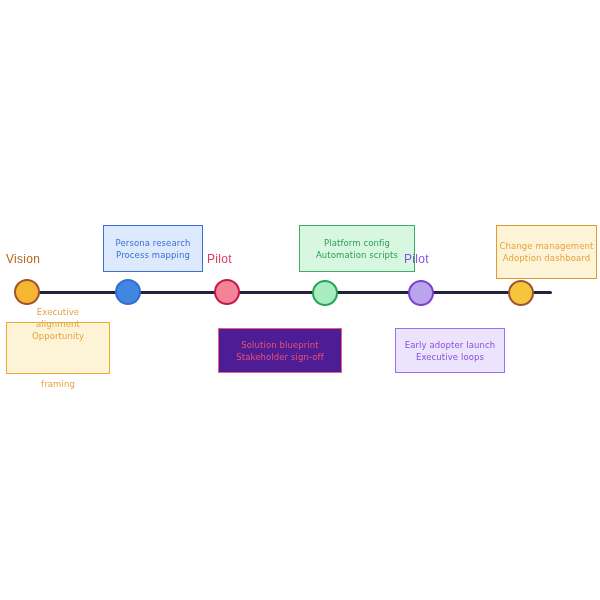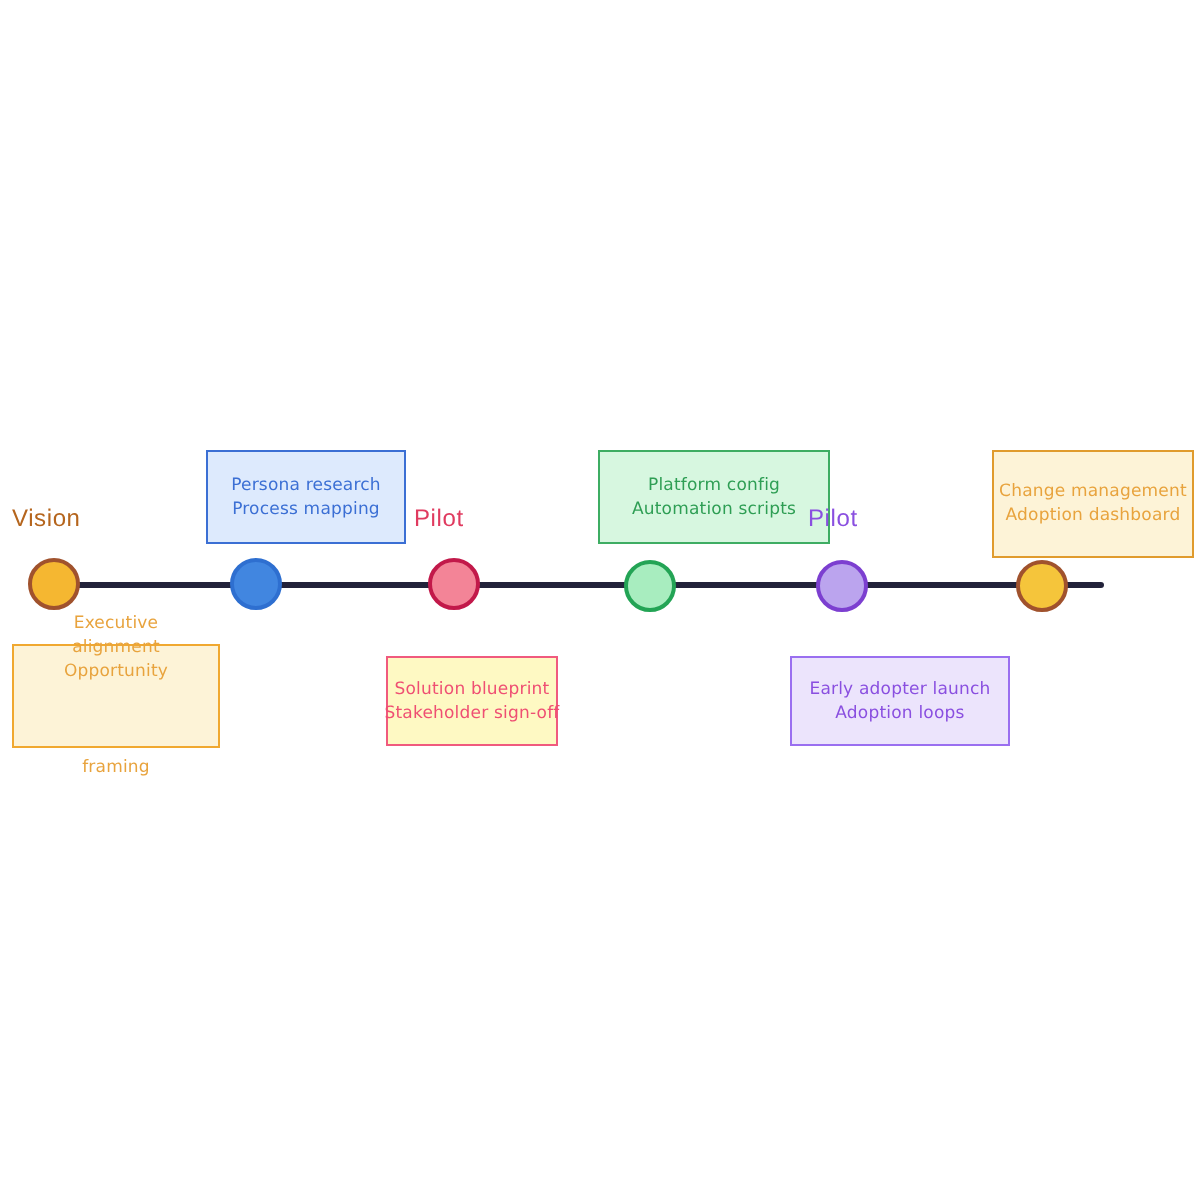--- a/index.html
+++ b/index.html
@@ -90,36 +90,36 @@
   </div>
 
   <div class="node" style="left:115px; top:279px; background:#4186e0; border-color:#2e6fd0;"></div>
   <div class="note-box" style="left:103px; top:225px; width:100px; height:47px; background:#ddeafd; border-color:#3b6fd4;">
     <div class="note-line" style="color:#3b6fd4;">Persona research</div>
     <div class="note-line" style="color:#3b6fd4;">Process mapping</div>
   </div>
 
   <div class="node" style="left:214px; top:279px; background:#f38497; border-color:#c2194a;"></div>
   <div class="stage-label" style="left:207px; top:236px; color:#e03a5f;">Pilot</div>
-  <div class="note-box" style="left:193px; top:328px; width:86px; height:45px; background:#fef9c3; border-color:#f05a7e;">
+  <div class="note-box" style="left:218px; top:328px; width:124px; height:45px; background:#4c1d95; border-color:#f05a7e;">
     <div class="note-line" style="color:#ef4f73;">Solution blueprint</div>
     <div class="note-line" style="color:#ef4f73;">Stakeholder sign-off</div>
   </div>
 
   <div class="node" style="left:312px; top:280px; background:#a8edbf; border-color:#23a455;"></div>
   <div class="note-box" style="left:299px; top:225px; width:116px; height:47px; background:#d7f7e0; border-color:#3ead63;">
     <div class="note-line" style="color:#2e9e54;">Platform config</div>
     <div class="note-line" style="color:#2e9e54;">Automation scripts</div>
   </div>
 
   <div class="node" style="left:408px; top:280px; background:#bba4ee; border-color:#7c3fd0;"></div>
   <div class="stage-label" style="left:404px; top:236px; color:#8a4fe0;">Pilot</div>
   <div class="note-box" style="left:395px; top:328px; width:110px; height:45px; background:#ece4fc; border-color:#9a6ff0;">
     <div class="note-line" style="color:#8a4fe0;">Early adopter launch</div>
-    <div class="note-line" style="color:#8a4fe0;">Adoption loops</div>
+    <div class="note-line" style="color:#8a4fe0;">Executive loops</div>
   </div>
 
   <div class="node" style="left:508px; top:280px; background:#f5c53b; border-color:#a0522d;"></div>
   <div class="note-box" style="left:496px; top:225px; width:101px; height:54px; background:#fdf3d7; border-color:#e09b2d;">
     <div class="note-line" style="color:#e8a33d;">Change management</div>
     <div class="note-line" style="color:#e8a33d;">Adoption dashboard</div>
   </div>
 
 </div>
 

